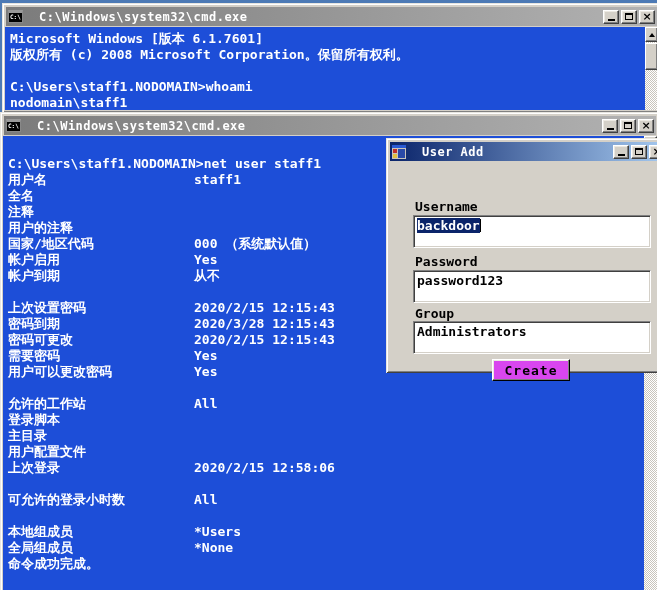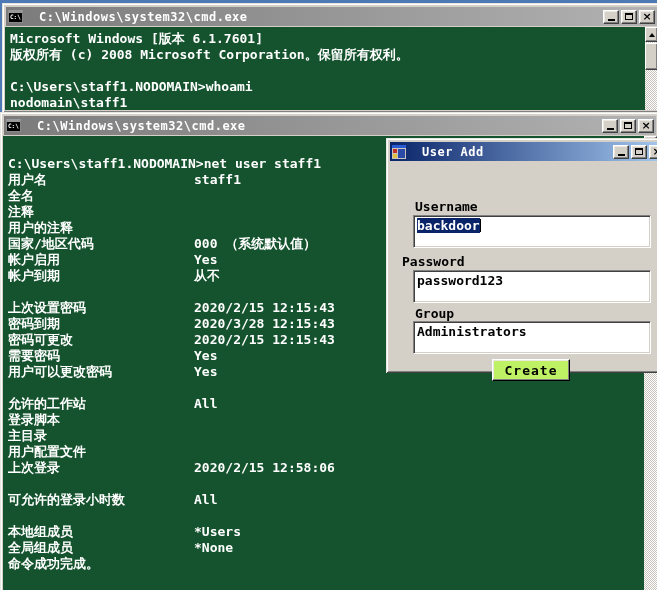--- a/index.html
+++ b/index.html
@@ -35,21 +35,21 @@
   .glyph-min{width:7px;height:2px;background:#000;margin-top:7px;}
   .glyph-max{width:8px;height:7px;border:1px solid #000;border-top-width:2px;box-sizing:border-box;}
   .glyph-close{line-height:10px;}
   
   .cmd-icon{
     width:15px;height:13px;background:#000;flex:0 0 auto;box-sizing:border-box;
     border:1px solid #888;border-top:3px solid #9a9a9a;
     color:#fff;font:bold 6px "DejaVu Sans Mono",monospace;line-height:8px;padding-left:1px;
   }
   
-  .client{position:relative;background:#14532d;overflow:hidden;}
+  .client{position:relative;background:#1d4ed8;overflow:hidden;}
   .term{position:absolute;inset:0;right:13px;padding:4px 0 0 5px;}
   .term-line{
     position:relative;height:16px;white-space:pre;
     color:#fff;font:bold 13px "DejaVu Sans Mono","Liberation Mono",monospace;line-height:16px;
   }
   .t-value{position:absolute;left:186px;top:0;}
   
   .sbar{position:absolute;top:0;bottom:0;right:0;width:13px;
     background-image:conic-gradient(#fff 25%,#c8c4bc 0 50%,#fff 0 75%,#c8c4bc 0);
     background-size:2px 2px;}
@@ -75,21 +75,21 @@
   .dlg-field{
     position:absolute;left:24px;width:238px;height:33px;background:#fff;box-sizing:border-box;
     border:1px solid;border-color:#808080 #fff #fff #808080;
     box-shadow:inset 1px 1px 0 #404040, inset -1px -1px 0 #d4d0c8;
     font:bold 13px "DejaVu Sans Mono","Liberation Mono",monospace;color:#000;
     padding:2px 3px 0 3px;white-space:pre;line-height:16px;
   }
   .sel{background:#0a246a;color:#fff;}
   .caret{display:inline-block;width:1px;height:13px;background:#000;vertical-align:-2px;}
   .dlg-button{
-    position:absolute;left:103px;top:197px;width:78px;height:22px;background:#bef264;box-sizing:border-box;
+    position:absolute;left:103px;top:197px;width:78px;height:22px;background:#d946ef;box-sizing:border-box;
     border:1px solid;border-color:#fff #000 #000 #fff;
     box-shadow:inset -1px -1px 0 #808080, inset 1px 1px 0 #ece9e2;
     display:flex;align-items:center;justify-content:center;
     font:bold 13px "DejaVu Sans Mono","Liberation Mono",monospace;color:#000;letter-spacing:1px;
   }
   .winform-icon{width:14px;height:14px;flex:0 0 auto;}
 </style>
 </head>
 <body>
 
@@ -200,21 +200,21 @@
         </div>
       <div class="cap">
           <span class="glyph-close">×</span>
         </div>
     </div>
   </div>
   <div class="dlg-body">
     <div class="dlg-label" style="left:26px;top:37px;">Username</div>
     <div class="dlg-field" style="top:53px;"><span class="sel">backdoor</span><span class="caret"></span></div>
 
-    <div class="dlg-label" style="left:13px;top:92px;">Password</div>
+    <div class="dlg-label" style="left:26px;top:92px;">Password</div>
     <div class="dlg-field" style="top:108px;">password123</div>
 
     <div class="dlg-label" style="left:26px;top:144px;">Group</div>
     <div class="dlg-field" style="top:159px;">Administrators</div>
 
     <div class="dlg-button">Create</div>
   </div>
 </div>
 
 </body></html>

